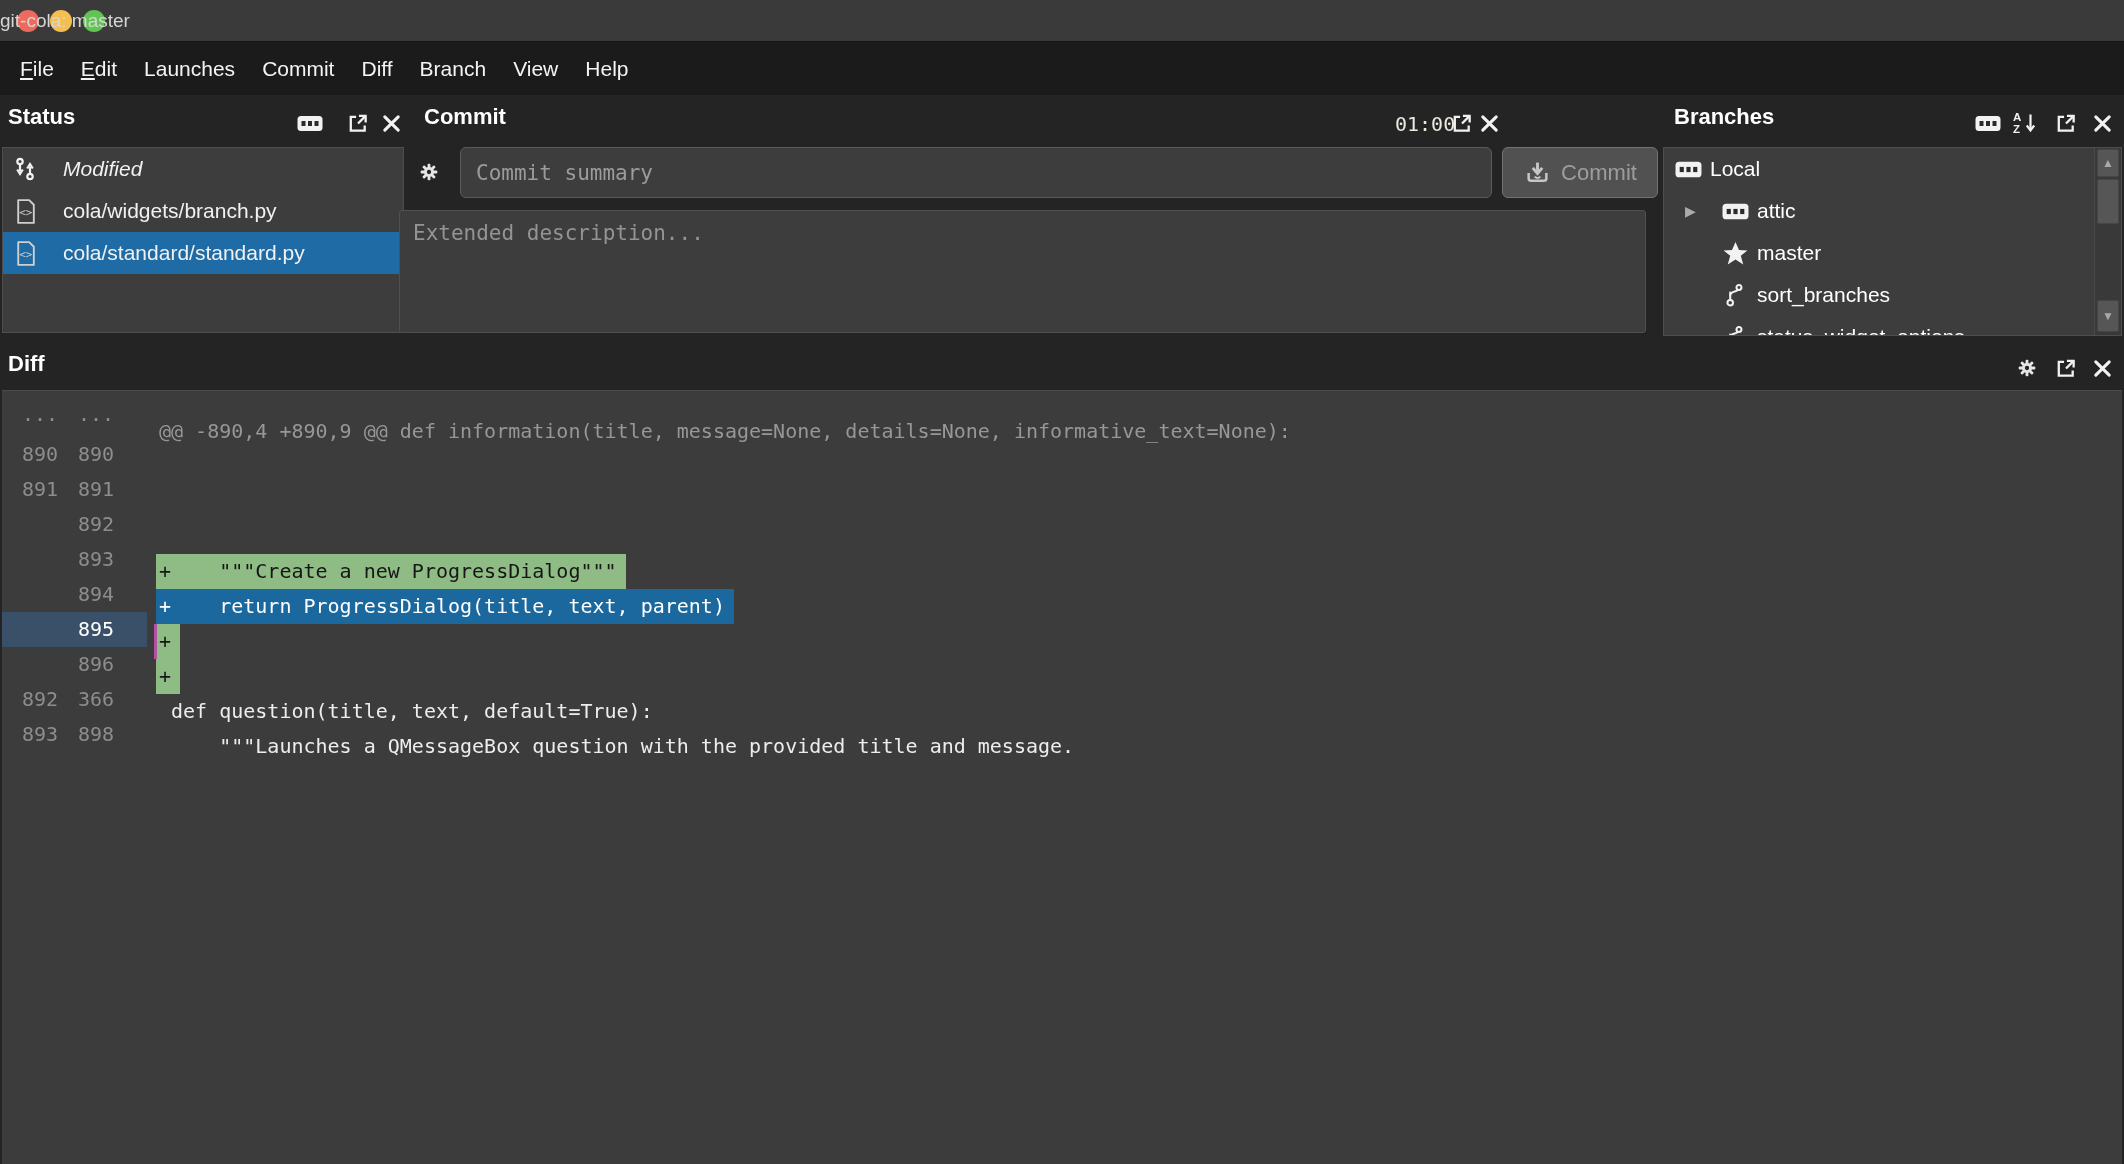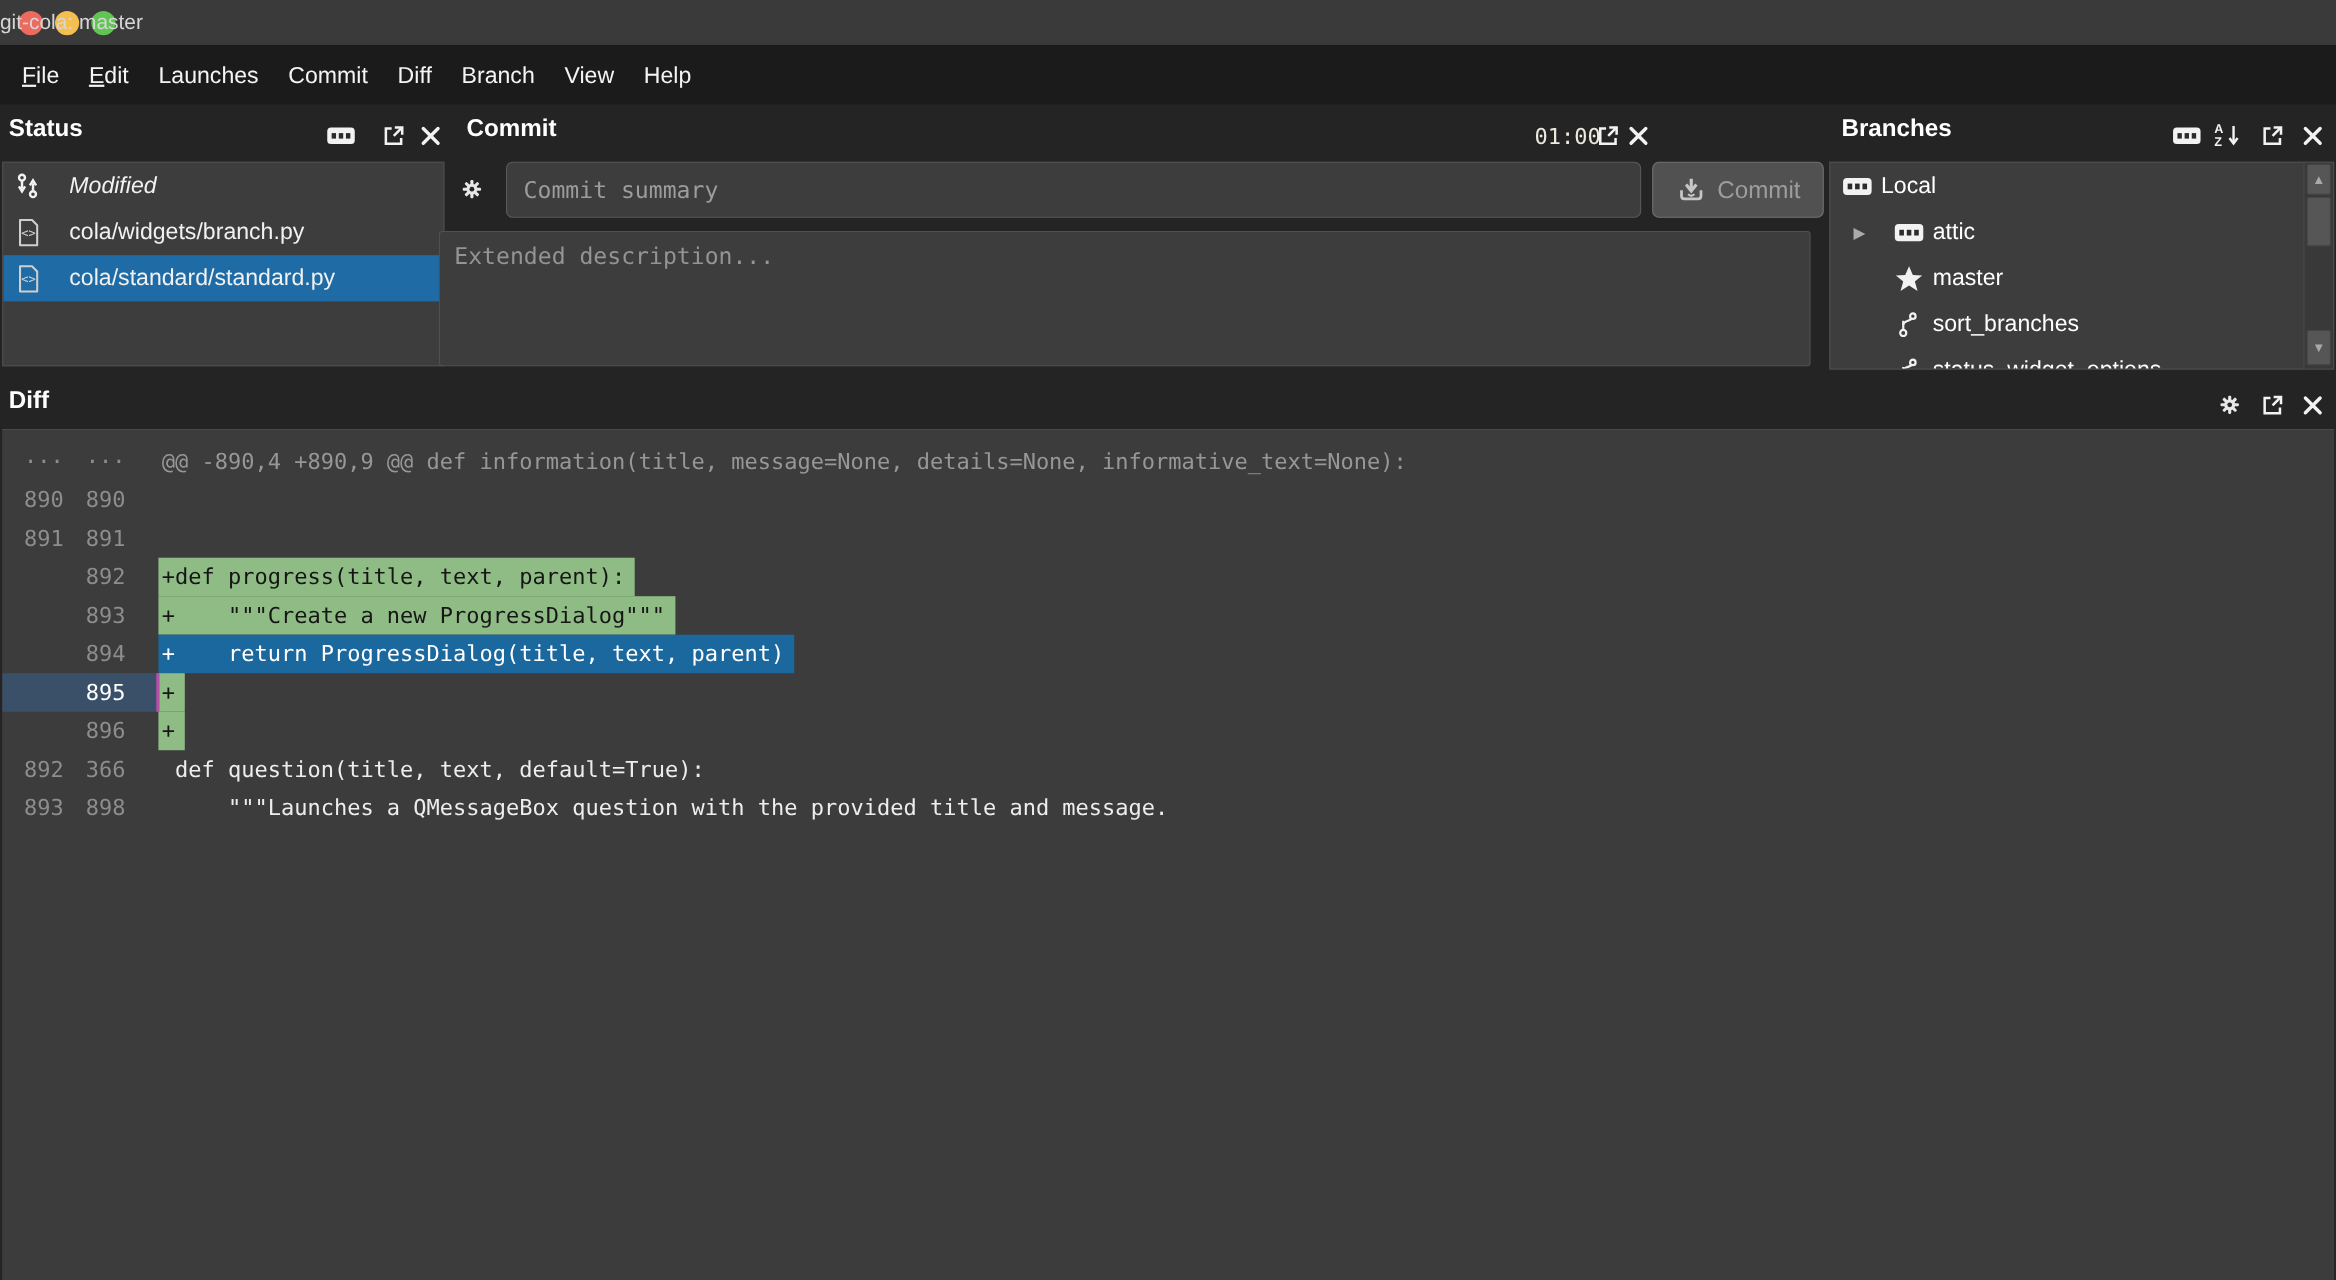--- a/index.html
+++ b/index.html
@@ -55,21 +55,21 @@
   #desc-input::placeholder{color:#949494;opacity:1}
   
   #diff-content{position:absolute;left:2px;right:2px;top:390px;bottom:0;background:var(--diff-bg,#3c3c3c);
        border-top:1px solid #4a4a4a;padding-top:11px;font-family:"DejaVu Sans Mono",monospace;font-size:20px;
        overflow:hidden;box-sizing:border-box}
   .drow{height:35px;display:flex;line-height:35px}
   .gutter{flex:none;width:112px;padding-right:33px;display:flex;color:#8d8d8d}
   .gold,.gnew{width:56px;text-align:right;white-space:pre}
   .drow.active .gutter{background:var(--gutter-active-bg,#3a5068)}
   .drow.active .gnew{color:#fff}
-  .code{margin:0;position:relative;white-space:pre;font:inherit;line-height:35px}
+  .code{margin:12px;position:relative;white-space:pre;font:inherit;line-height:35px}
   .code.context{color:#ededed}
   .code.hunk{color:#979797}
   .hl{display:inline-block;background:var(--diff-add-bg,#8fbc84);color:var(--diff-add-text,#161616);
       padding:0 9px 0 3px;margin-left:-3px;line-height:35px}
   .hl.sel{background:var(--diff-selected-bg,#1b689e);color:#fff}
   .cursor{position:absolute;left:-5px;top:0;width:3px;height:35px;background:var(--cursor-magenta,#b34fa5)}
 </style>
 </head>
 <body>
 
@@ -326,21 +326,20 @@
         <span class="gold">891</span>
         <span class="gnew">891</span>
       </div>
       <pre class="code context"></pre>
     </div>
     <div class="drow">
       <div class="gutter">
         <span class="gold"></span>
         <span class="gnew">892</span>
       </div>
-      <pre class="code add"><span class="hl">+def progress(title, text, parent):</span></pre>
     </div>
     <div class="drow">
       <div class="gutter">
         <span class="gold"></span>
         <span class="gnew">893</span>
       </div>
       <pre class="code add"><span class="hl">+    """Create a new ProgressDialog"""</span></pre>
     </div>
     <div class="drow">
       <div class="gutter">

